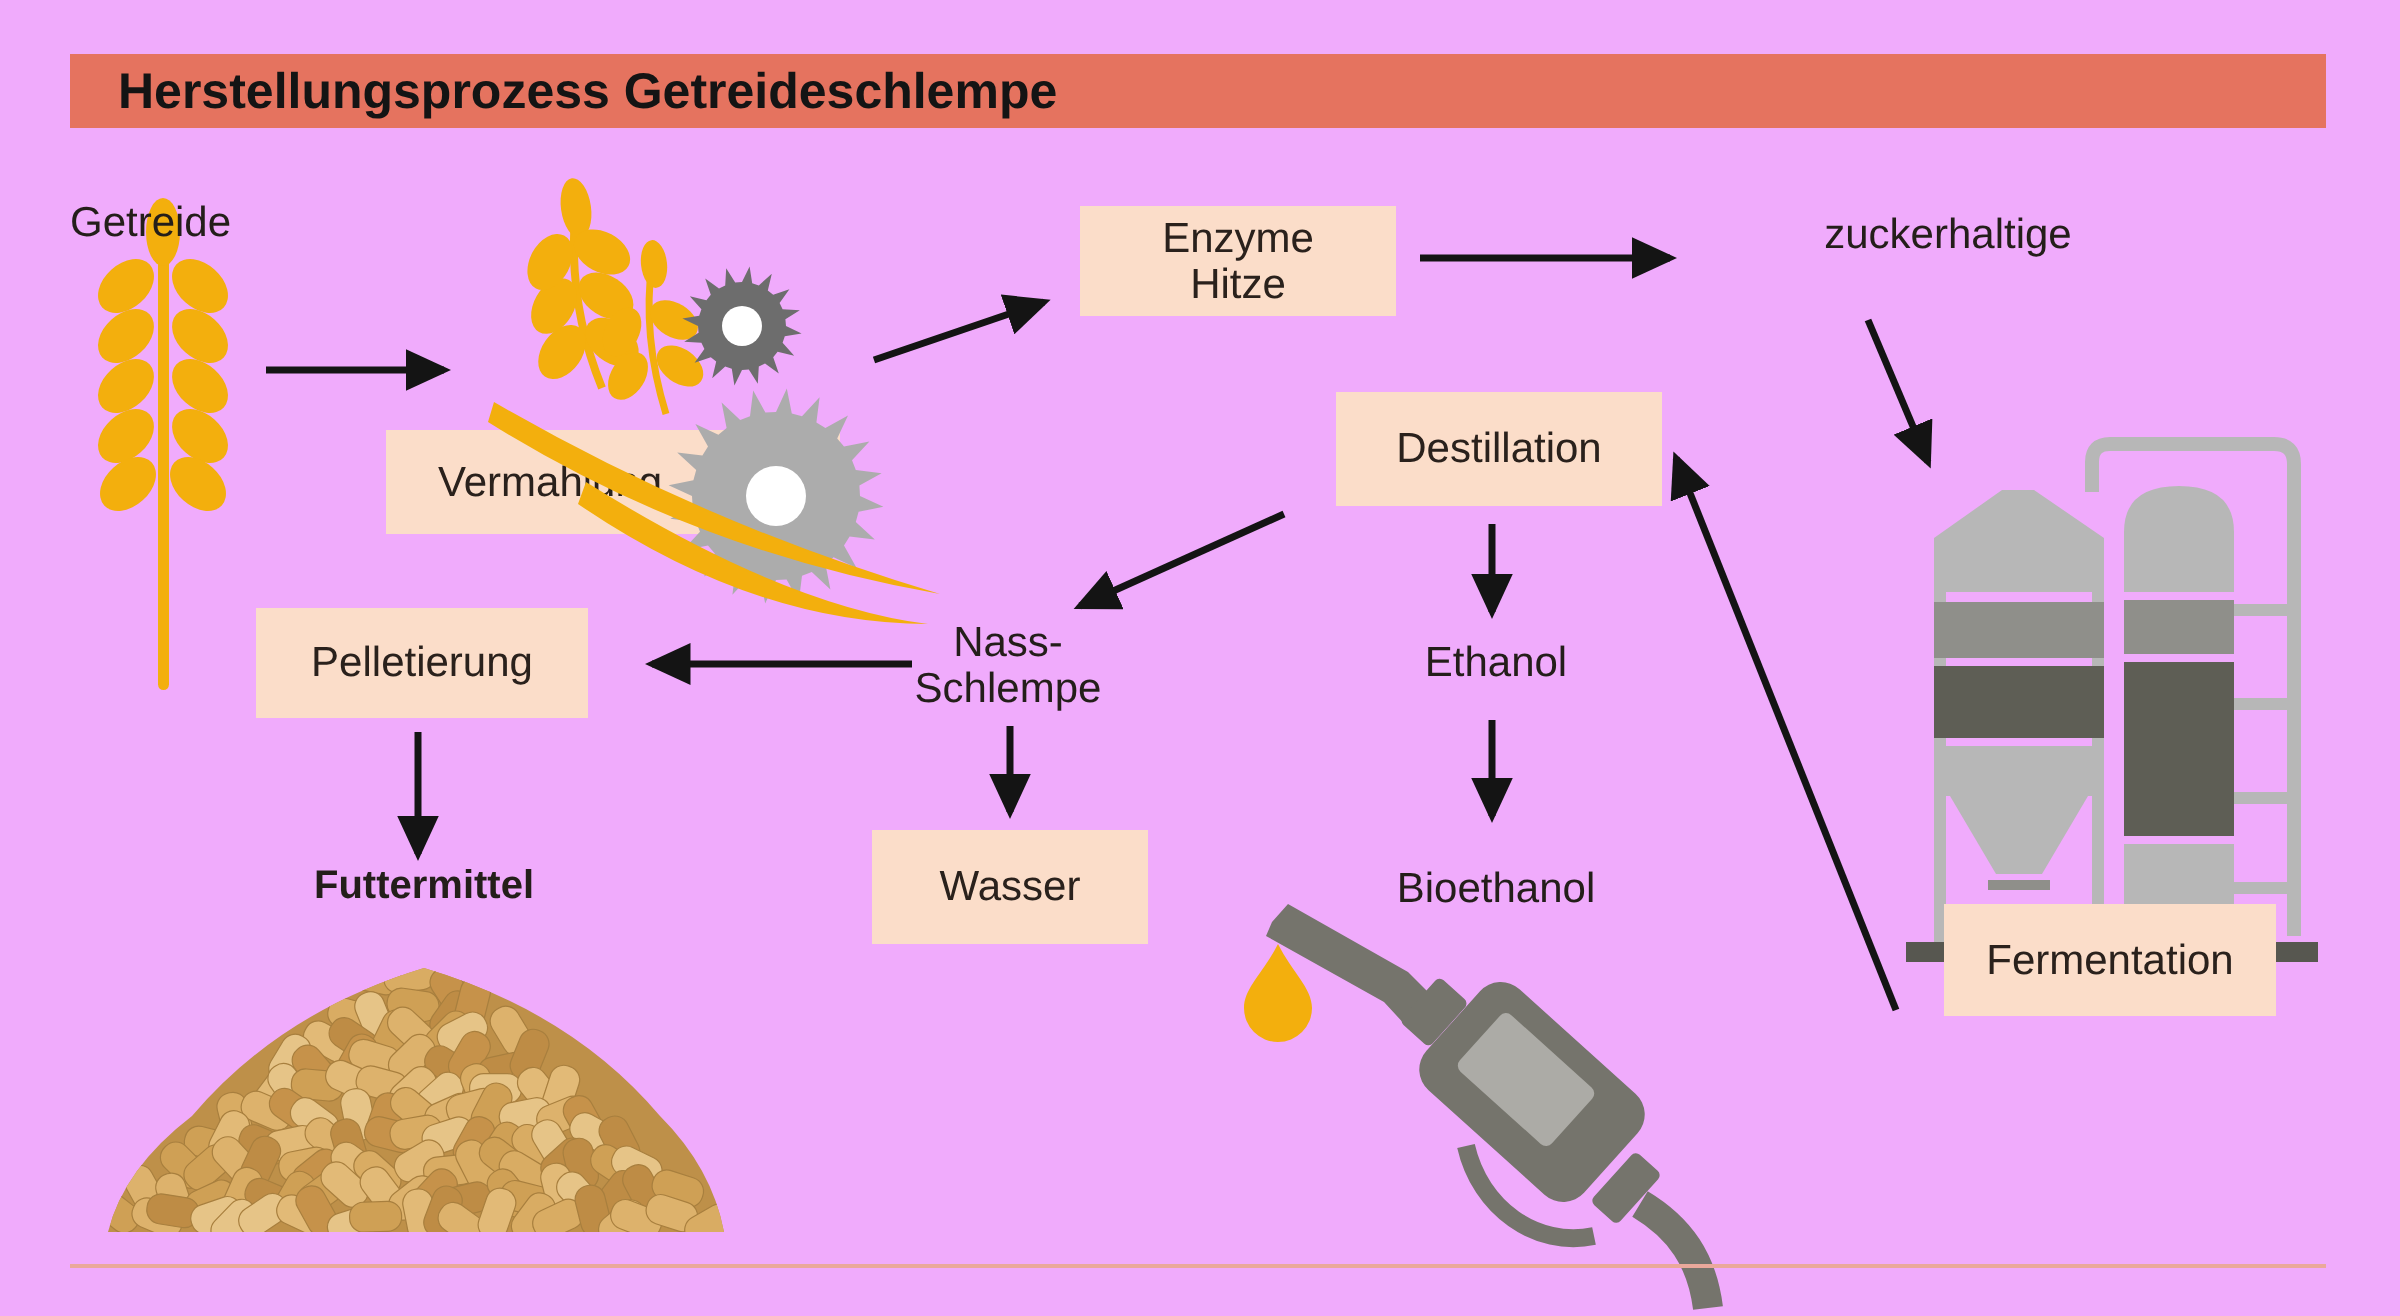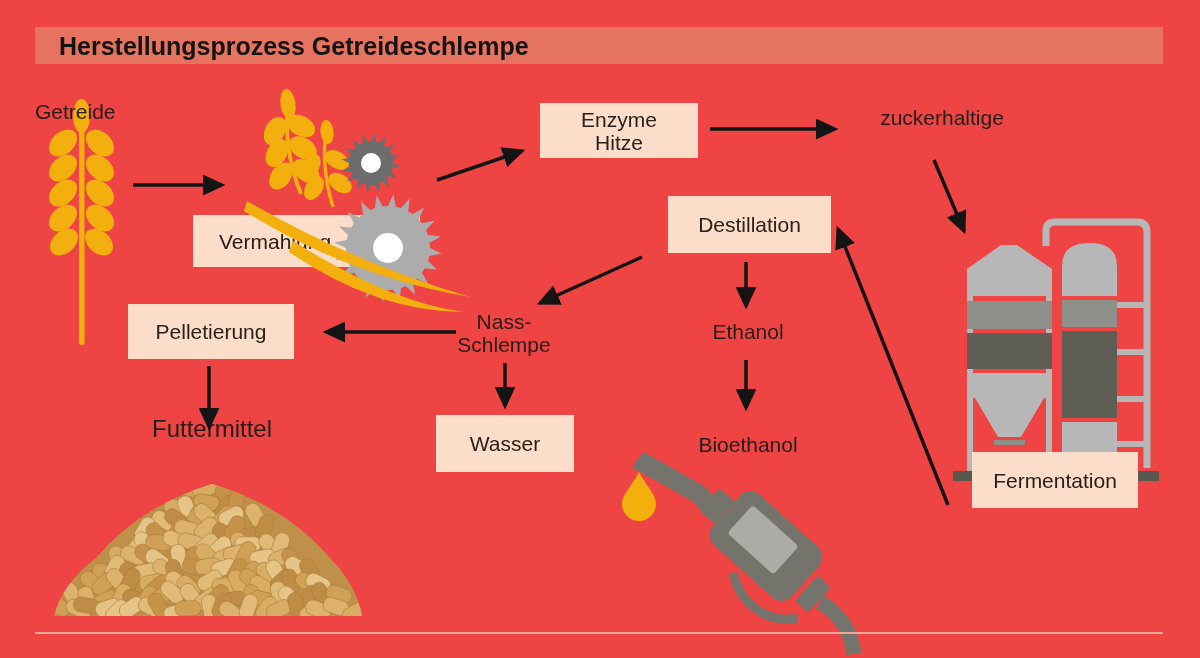--- a/index.html
+++ b/index.html
@@ -1,34 +1,34 @@
 <!DOCTYPE html>
 <html><head>
 <meta charset="utf-8">
 <style>
   html,body{margin:0;padding:0;background:#fff;}
-  .stage{position:relative;width:1200px;height:658px;background:#ef4444;overflow:hidden;
+  .stage{position:relative;width:1200px;height:658px;background:#f0abfc;overflow:hidden;
          font-family:"Liberation Sans",sans-serif;color:#241e1a;}
   .titlebar{position:absolute;left:35px;top:27px;width:1128px;height:37px;background:#E5735F;}
   .titlebar .t{position:absolute;left:24px;top:0;line-height:38px;font-size:25px;font-weight:bold;color:#141414;}
   .box{position:absolute;background:#FBDDC9;display:flex;align-items:center;justify-content:center;
        font-size:21px;color:#2a211c;text-align:center;line-height:23px;flex-direction:column;}
   .label{position:absolute;font-size:21px;line-height:23px;text-align:center;color:#241e1a;}
   .b-vermahlung{left:193px;top:215px;width:227px;height:52px;justify-content:flex-start;flex-direction:row;padding-left:26px;box-sizing:border-box;}
   .b-enzyme{left:540px;top:103px;width:158px;height:55px;}
   .b-destillation{left:668px;top:196px;width:163px;height:57px;}
   .b-pelletierung{left:128px;top:304px;width:166px;height:55px;}
   .b-wasser{left:436px;top:415px;width:138px;height:57px;}
   .b-fermentation{left:972px;top:452px;width:166px;height:56px;}
   .l-getreide{left:35px;top:76px;text-align:left;margin-top:24px;}
-  .l-maische{left:862px;top:106px;width:160px;}
+  .l-maische{left:894px;top:106px;width:160px;}
   .l-nass{left:444px;top:310px;width:120px;}
   .l-ethanol{left:688px;top:320px;width:120px;}
   .l-bioethanol{left:688px;top:433px;width:120px;}
-  .l-futtermittel{left:122px;top:417px;width:180px;font-weight:normal;font-size:24px;}
+  .l-futtermittel{left:122px;top:432px;width:180px;font-weight:bold;font-size:20px;}
   .footer-line{position:absolute;left:35px;top:632px;width:1128px;height:2px;background:#EAA89B;}
   svg.layer{position:absolute;left:0;top:0;pointer-events:none;}
   .z0{z-index:0;} .z2{z-index:2;}
   .box,.label{z-index:1;}
 </style>
 </head>
 <body>
 
 <div class="stage">
 

